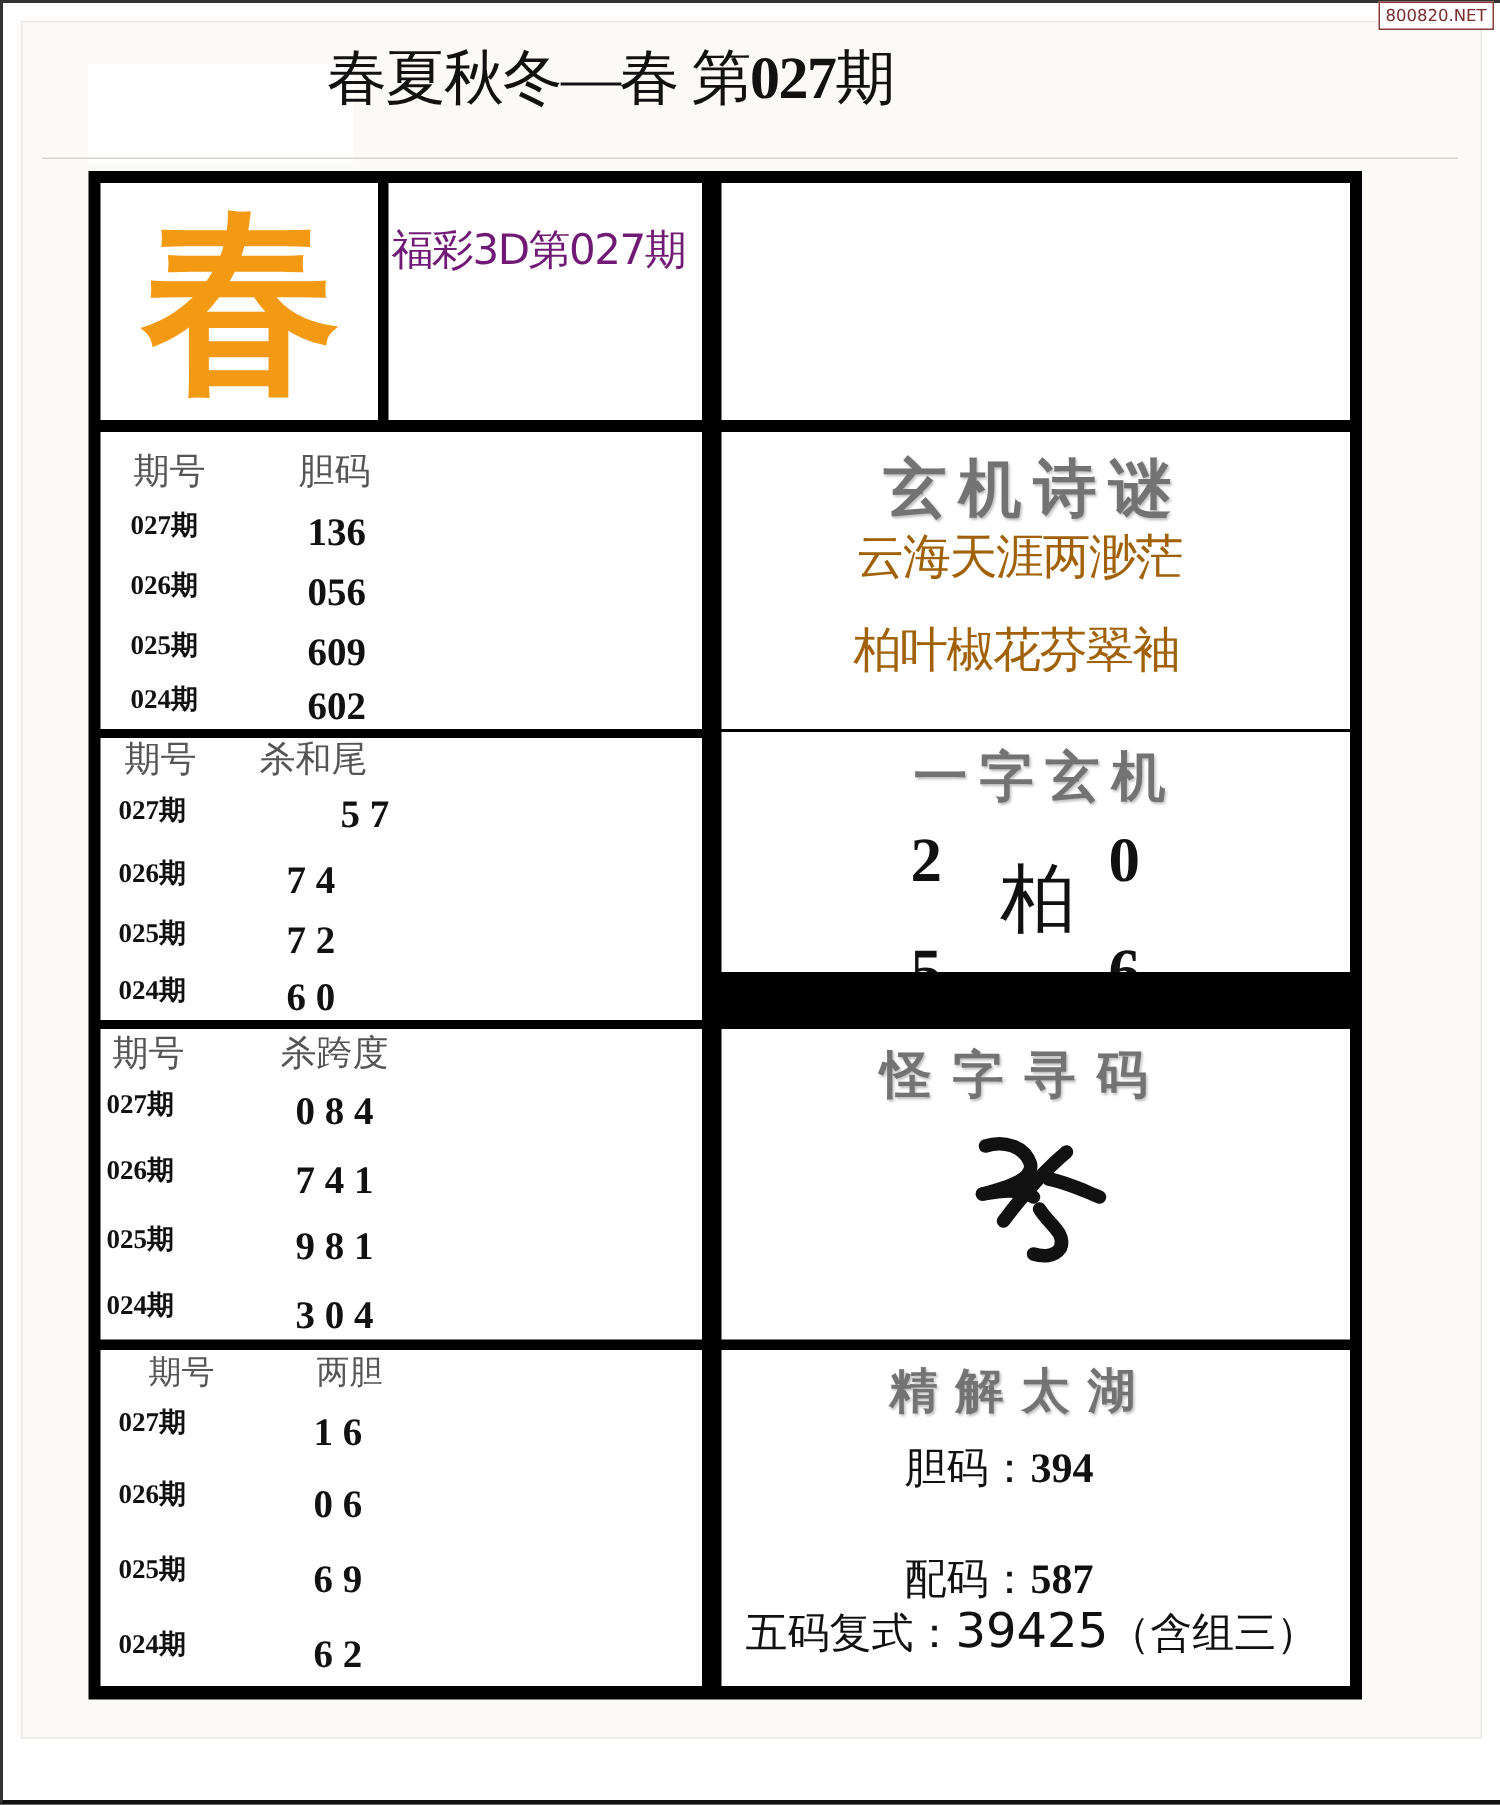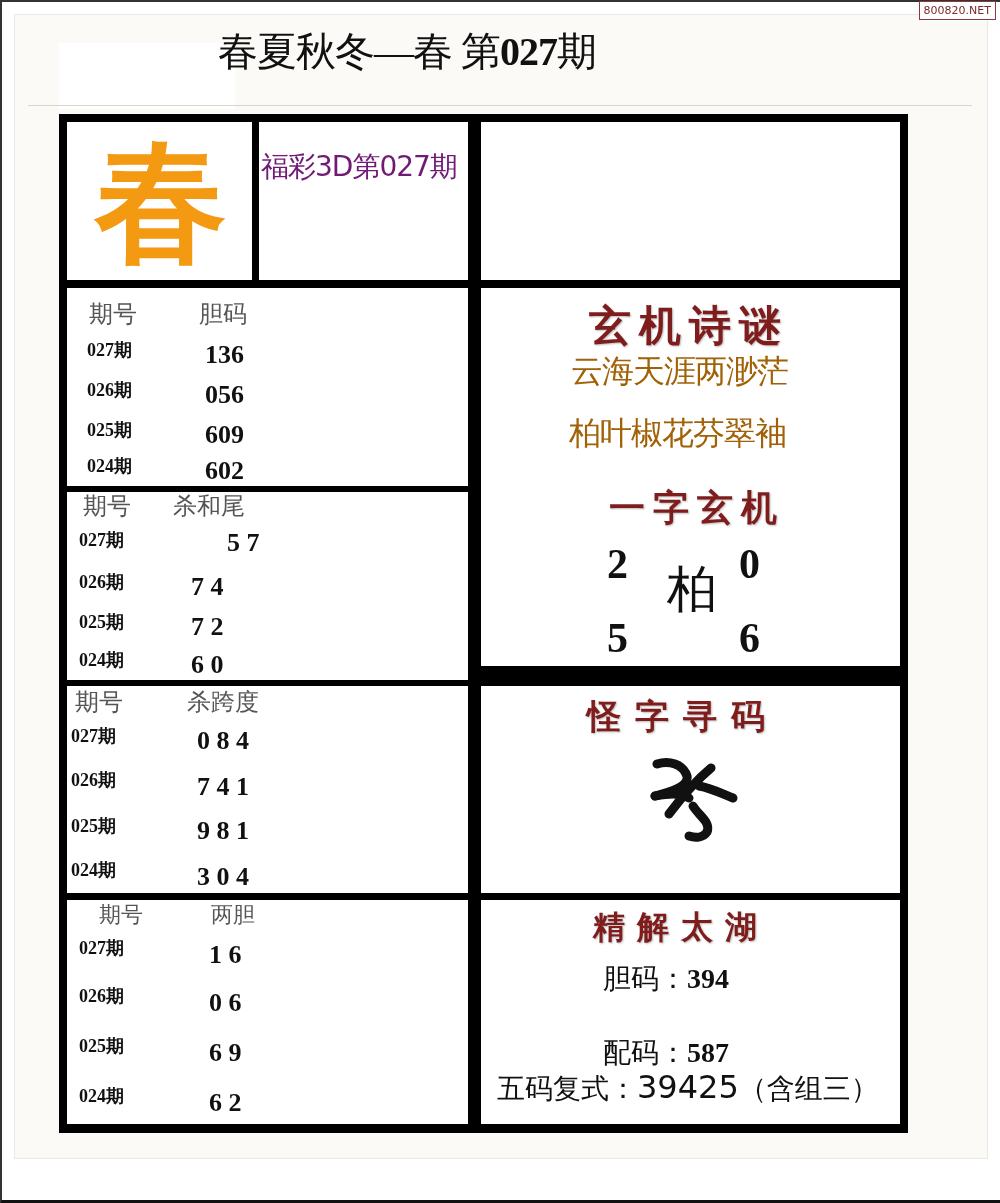--- a/index.html
+++ b/index.html
@@ -57,21 +57,21 @@
     }
     .row-label {
       position: absolute; font-size: 18px; font-weight: bold; color: #111;
       font-family: "Liberation Serif", serif; white-space: nowrap;
     }
     .row-val {
       position: absolute; font-size: 26px; font-weight: bold; color: #111;
       font-family: "Liberation Serif", serif; white-space: pre;
     }
     .calli {
-      position: absolute; font-family: "DejaVu Serif", serif; font-weight: bold; color: #7f1d1d;
+      position: absolute; font-family: "DejaVu Serif", serif; font-weight: bold; color: #737373;
       letter-spacing: 8px; text-shadow: 1px 1px 2px #bbb; white-space: nowrap;
     }
     .poem {
       position: absolute; font-size: 32px; color: #a16207; font-family: "DejaVu Serif", serif;
       white-space: nowrap; letter-spacing: -1px;
     }
     .big-num {
       position: absolute; font-size: 42px; font-weight: bold; color: #111;
       font-family: "Liberation Serif", serif;
     }
@@ -141,21 +141,21 @@
     <div class="row-label" style="left:12px; top:36px;">027期</div>
     <div class="row-val" style="left:124px; top:36px;margin-left:36px;">5 7</div>
     <div class="row-label" style="left:12px; top:78px;">026期</div>
     <div class="row-val" style="left:124px; top:80px;">7 4</div>
     <div class="row-label" style="left:12px; top:118px;">025期</div>
     <div class="row-val" style="left:124px; top:120px;">7 2</div>
     <div class="row-label" style="left:12px; top:156px;">024期</div>
     <div class="row-val" style="left:124px; top:158px;">6 0</div>
   </div>
 
-  <div class="cell" style="left:422px; top:364px; width:419px; height:188px;">
+  <div class="cell" style="left:422px; top:374px; width:419px; height:160px;">
     <div class="calli" style="left:128px; top:6px; font-size:36px;">一字玄机</div>
     <div class="big-num" style="left:126px; top:62px;">2</div>
     <div class="big-char" style="left:186px; top:78px;">柏</div>
     <div class="big-num" style="left:258px; top:62px;">0</div>
     <div class="big-num" style="left:126px; top:136px;">5</div>
     <div class="big-num" style="left:258px; top:136px;">6</div>
   </div>
 
   <div class="cell" style="left:8px; top:572px; width:401px; height:207px;">
     <div class="tbl-head" style="left:8px; top:0px;">期号</div>

